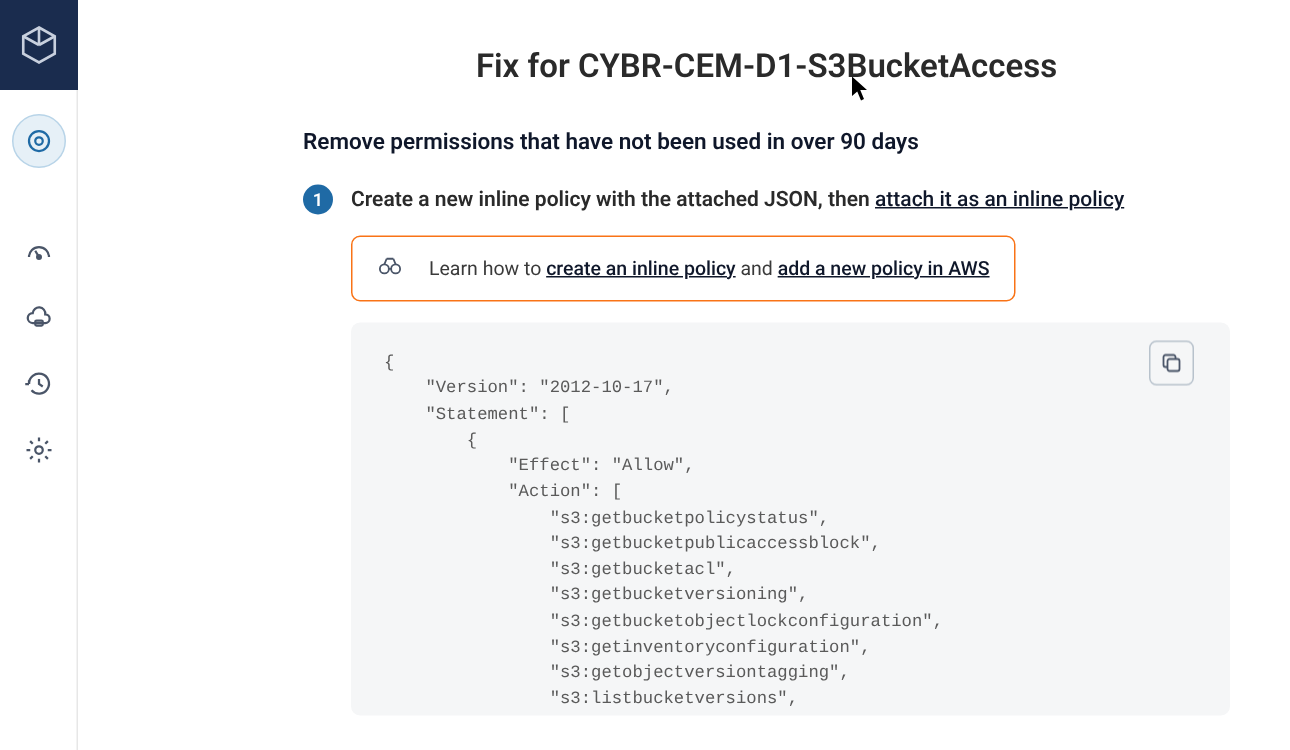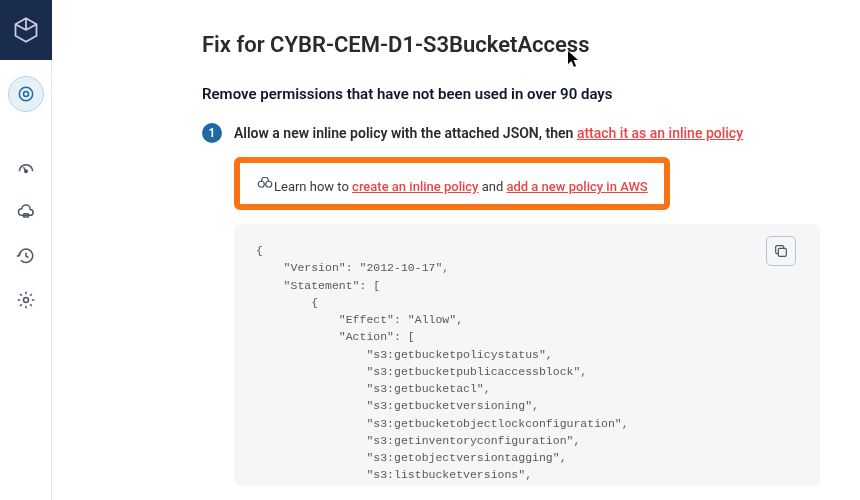--- a/index.html
+++ b/index.html
@@ -50,20 +50,21 @@
       flex: 1;
       padding: 32px 40px 0 150px;
       overflow: hidden;
       position: relative;
     }
     .page-title {
       font-size: 22px;
       font-weight: 600;
       color: #2a2a2a;
       margin-bottom: 28px;
+      text-align: center;
     }
     .subtitle {
       font-size: 15px;
       font-weight: 600;
       color: #0f172a;
       margin-bottom: 20px;
     }
     .step-row {
       display: flex;
       align-items: flex-start;
@@ -83,33 +84,33 @@
       font-weight: 600;
       flex-shrink: 0;
     }
     .step-text {
       font-size: 14px;
       font-weight: 600;
       color: #2a2a2a;
       line-height: 20px;
     }
     .step-text a, .learn-box a {
-      color: #ef4444;
+      color: #0f172a;
       text-decoration: underline;
       font-weight: 500;
       cursor: pointer;
     }
     .learn-box {
       margin-left: 32px;
-      border: 6px solid #f97316;
+      border: 1px solid #f97316;
       border-radius: 6px;
       padding: 10px 16px;
       display: flex;
-      align-items: flex-end;
-      gap: 0;
+      align-items: center;
+      gap: 17px;
       font-size: 13px;
       color: #3a3a3a;
       width: fit-content;
       margin-bottom: 14px;
     }
     .learn-icon { flex-shrink: 0; color: #4a5568; }
     .code-wrap {
       margin-left: 32px;
       position: relative;
       background: #f5f6f7;
@@ -204,21 +205,21 @@
   <h1 class="page-title">Fix for CYBR-CEM-D1-S3BucketAccess</h1>
   <svg class="cursor" width="14" height="18" viewBox="0 0 14 18">
       <path d="M1 1 L1 14 L4.5 11 L7 17 L9 16 L6.5 10 L11 10 Z" fill="#000"></path>
     </svg>
 
   <div class="subtitle">Remove permissions that have not been used in over 90 days</div>
 
   <div class="step-row">
     <div class="step-badge">1</div>
     <div class="step-text">
-      <span>Allow a new inline policy with the attached JSON, then </span><a>attach it as an inline policy</a>
+      <span>Create a new inline policy with the attached JSON, then </span><a>attach it as an inline policy</a>
     </div>
   </div>
 
   <div class="learn-box">
     <span class="learn-icon">
       <svg width="18" height="18" viewBox="0 0 24 24" fill="none" stroke="currentColor" stroke-width="1.6">
         <circle cx="7" cy="15" r="4"></circle>
           <circle cx="17" cy="15" r="4"></circle>
           <path d="M9 6 L7 11 M15 6 L17 11 M9 6 L15 6 M11 15 L13 15"></path>
       </svg>

